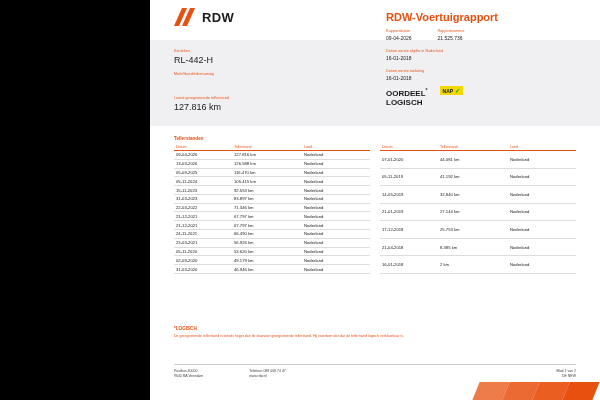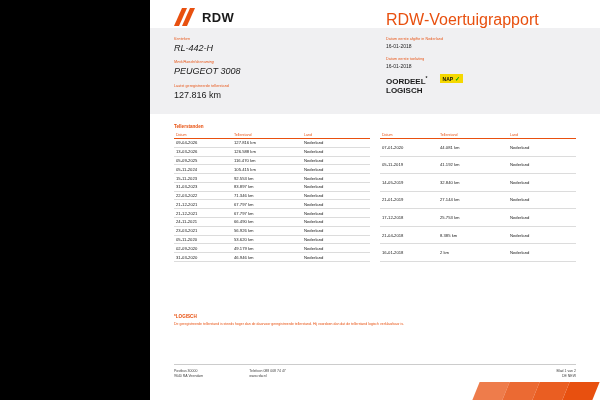--- a/index.html
+++ b/index.html
@@ -18,21 +18,21 @@
     left: 150px;
     top: 0;
     width: 450px;
     height: 400px;
     background: #ffffff;
     overflow: hidden;
   }
   
   .header {
     position: relative;
-    height: 28px;
+    height: 40px;
   }
   .logo-wrap {
     position: absolute;
     left: 24px;
     top: 8px;
     display: flex;
     align-items: center;
   }
   .logo-mark {
     width: 22px;
@@ -44,22 +44,22 @@
   .logo-text {
     font-size: 13px;
     font-weight: bold;
     color: #1a1a1a;
     letter-spacing: 0.3px;
   }
   .report-title {
     position: absolute;
     left: 236px;
     top: 11px;
-    font-size: 16px;
-    font-weight: normal;
+    font-size: 11px;
+    font-weight: bold;
     color: #e8500f;
   }
   .meta {
     position: absolute;
     left: 236px;
     top: 29px;
     display: flex;
     gap: 26px;
   }
   .meta .lbl {
@@ -74,21 +74,21 @@
   }
   
   .panel {
     position: relative;
     background: #f0f0f2;
     margin: 0;
     padding: 8px 24px 10px 24px;
     height: 86px;
     box-sizing: border-box;
   }
-  .panel .col-left { position:absolute; left:24px; top:9px; width:170px;font-style:italic; }
+  .panel .col-left { position:absolute; left:24px; top:9px; width:170px; }
   .panel .col-right { position:absolute; left:236px; top:9px; width:180px; }
   .f-lbl {
     font-size: 3.6px;
     color: #e8500f;
     letter-spacing: 0.1px;
   }
   .f-val-big {
     font-size: 9px;
     color: #1a1a1a;
     margin-top: 2px;
@@ -269,21 +269,20 @@
         <div class="val">21.525.736</div>
       </div>
     </div>
   </div>
 
   <div class="panel">
     <div class="col-left">
       <div class="f-lbl">Kenteken</div>
       <div class="f-val-big">RL-442-H</div>
       <div class="f-lbl">Merk/Handelsbenaming</div>
-      <div class="f-val-big">PEUGEOT 3008</div>
     </div>
 
     <div class="bottom-block">
       <div class="f-lbl">Laatst geregistreerde tellerstand</div>
       <div class="f-val-big">127.816 km</div>
     </div>
 
     <div class="col-right">
       <div class="f-lbl">Datum eerste afgifte in Nederland</div>
       <div class="f-val-sm">16-01-2018</div>

